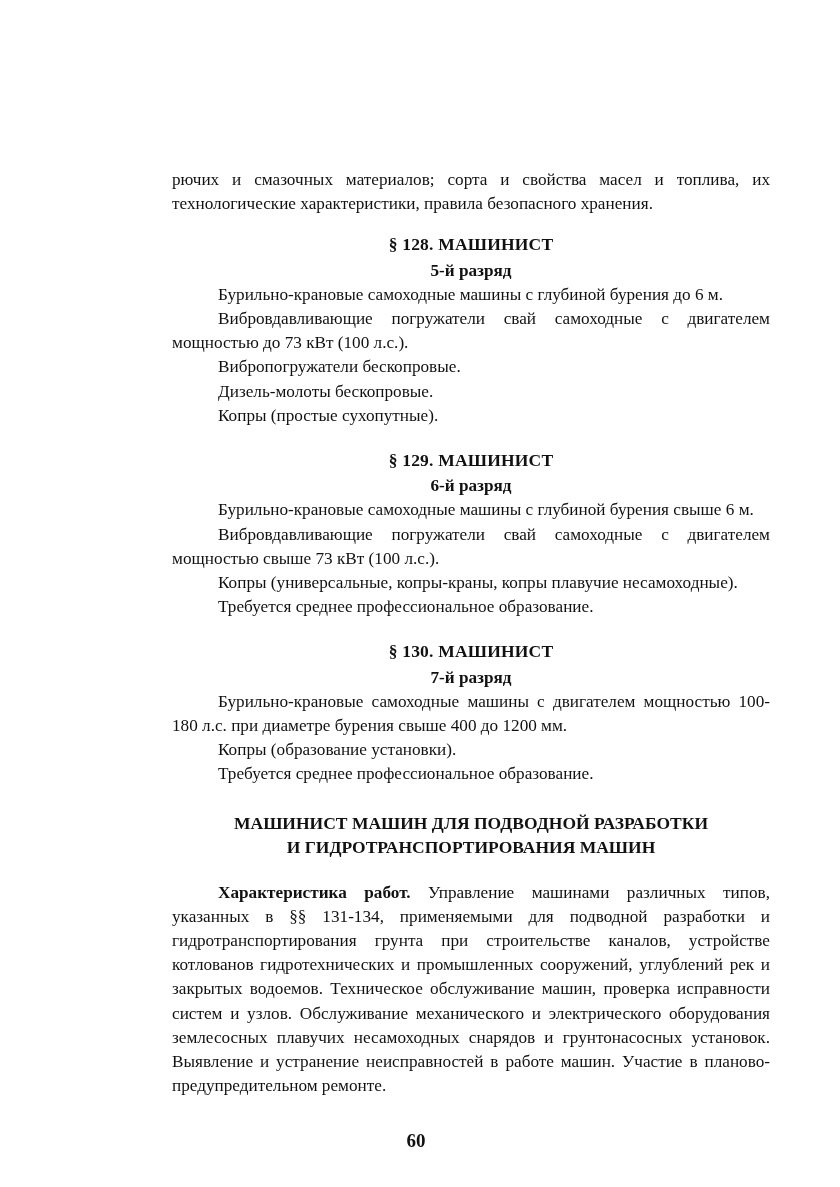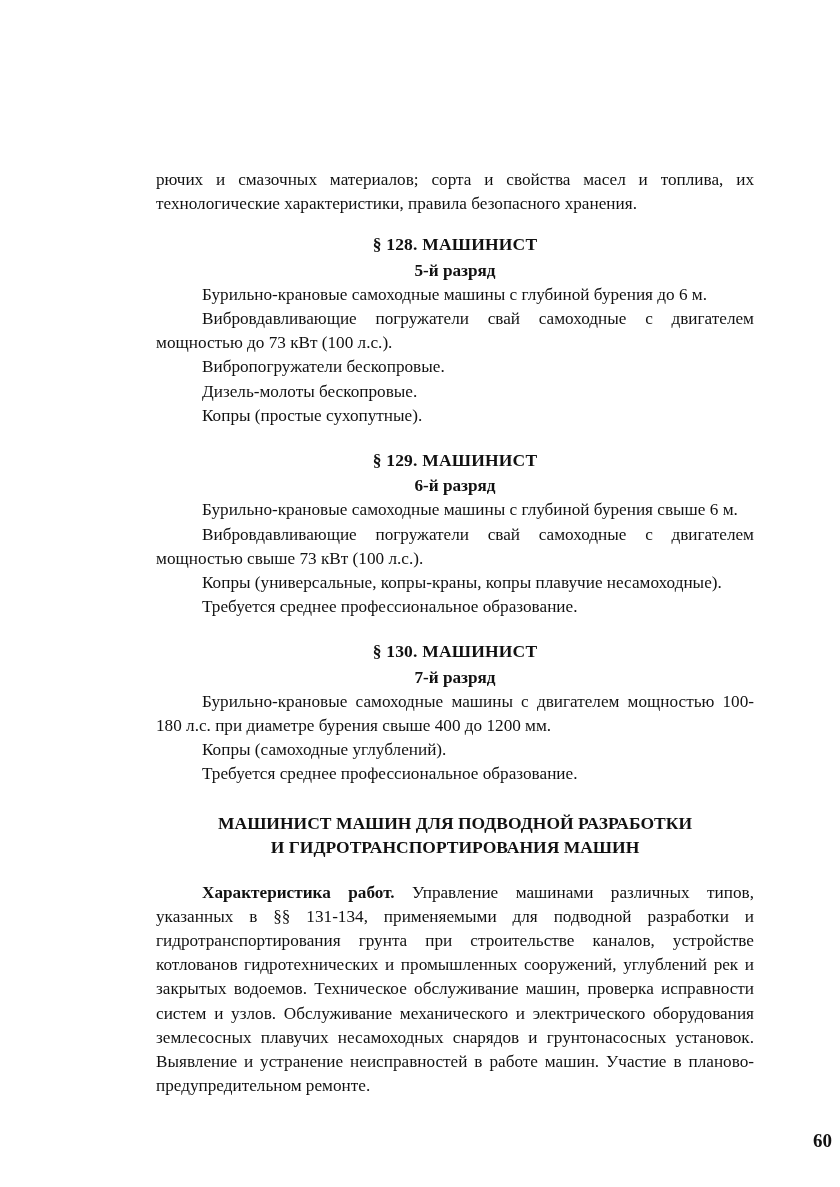--- a/index.html
+++ b/index.html
@@ -10,21 +10,21 @@
     body {
       width: 840px;
       height: 1187px;
       position: relative;
       overflow: hidden;
       font-family: "Liberation Serif", "DejaVu Serif", serif;
       color: #111111;
     }
     .page {
       position: absolute;
-      left: 156px;
+      left: 172px;
       top: 168px;
       width: 598px;
       font-size: 17.2px;
       line-height: 24.2px;
     }
     p {
       margin: 0;
       text-align: justify;
     }
     .indent {
@@ -53,21 +53,21 @@
       font-size: 17.5px;
     }
     .bold-lead {
       font-weight: bold;
     }
     .page-number {
       position: absolute;
       left: 0;
       width: 832px;
       top: 1130px;
-      text-align: right;
+      text-align: center;
       font-weight: bold;
       font-size: 19px;
       font-family: "Liberation Serif", "DejaVu Serif", serif;
     }
   </style>
 </head>
 <body>
 
 <div class="page">
 
@@ -89,21 +89,21 @@
     <p class="indent">Бурильно-крановые самоходные машины с глубиной бурения свыше 6 м.</p>
     <p class="indent">Вибровдавливающие погружатели свай самоходные с двигателем мощностью свыше 73 кВт (100 л.с.).</p>
     <p class="indent">Копры (универсальные, копры-краны, копры плавучие несамоходные).</p>
     <p class="indent">Требуется среднее профессиональное образование.</p>
   </div>
 
   <div>
     <p class="heading sec-head" style="margin-top:20px">§ 130. МАШИНИСТ</p>
     <p class="grade">7-й разряд</p>
     <p class="indent">Бурильно-крановые самоходные машины с двигателем мощностью 100-180 л.с. при диаметре бурения свыше 400 до 1200 мм.</p>
-    <p class="indent">Копры (самоходные углублений).</p>
+    <p class="indent">Копры (образование установки).</p>
     <p class="indent">Требуется среднее профессиональное образование.</p>
   </div>
 
   <div class="heading big-head">
     <div>МАШИНИСТ МАШИН ДЛЯ ПОДВОДНОЙ РАЗРАБОТКИ</div>
     <div>И ГИДРОТРАНСПОРТИРОВАНИЯ МАШИН</div>
   </div>
 
   <p class="indent"><span class="bold-lead">Характеристика работ.</span><span> Управление машинами различных типов, указанных в §§ 131-134, применяемыми для подводной разработки и гидротранспортирования грунта при строительстве каналов, устройстве котлованов гидротехнических и промышленных сооружений, углублений рек и закрытых водоемов. Техническое обслуживание машин, проверка исправности систем и узлов. Обслуживание механического и электрического оборудования землесосных плавучих несамоходных снарядов и грунтонасосных установок. Выявление и устранение неисправностей в работе машин. Участие в планово-предупредительном ремонте.</span></p>
 

